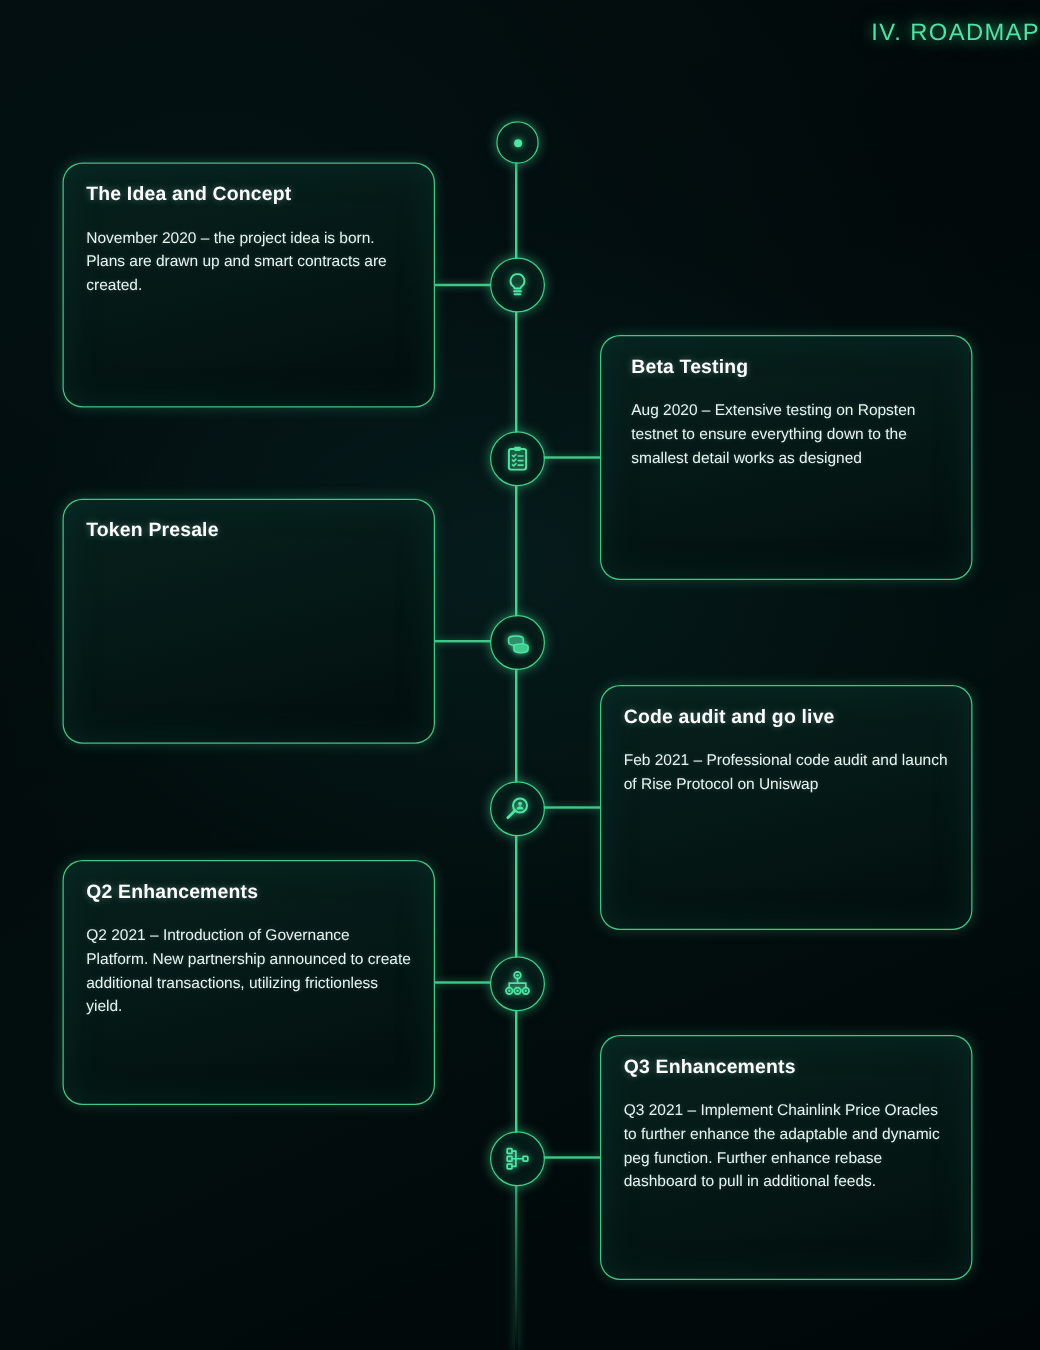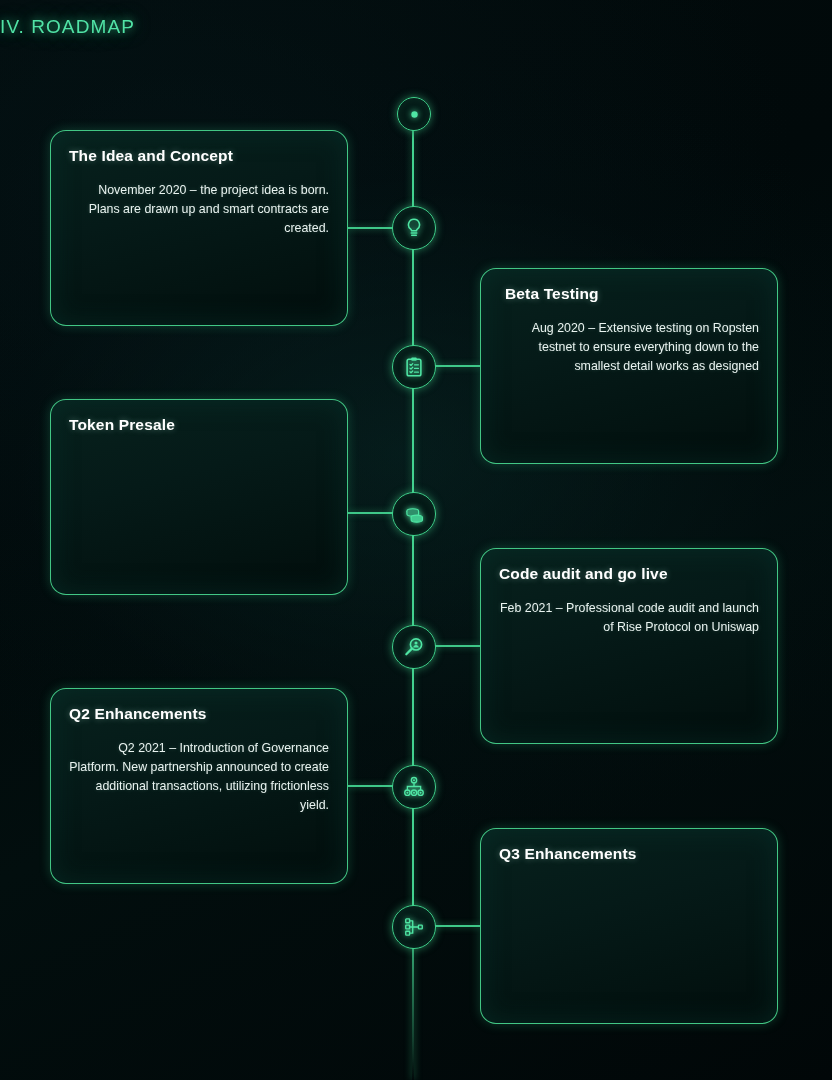--- a/index.html
+++ b/index.html
@@ -15,21 +15,21 @@
     width:832px;height:1080px;
     background:
       radial-gradient(ellipse 700px 500px at 48% 42%, rgba(8,40,38,0.55) 0%, rgba(3,16,18,0.25) 55%, rgba(1,8,9,0) 80%),
       radial-gradient(ellipse 900px 700px at 20% 18%, rgba(6,26,30,0.45) 0%, rgba(1,8,9,0) 70%),
       linear-gradient(155deg,#020b0c 0%,#01090a 35%,#020e0e 60%,#010708 100%);
     overflow:hidden;
   }
   
   #title{
     position:absolute;top:16px;left:0;width:832px;
-    text-align:left;
+    text-align:right;
     font-size:19px;letter-spacing:1.1px;
     color:#51e3a6;
     text-shadow:0 0 10px rgba(64,220,150,.75),0 0 22px rgba(64,220,150,.35);
     font-weight:400;
   }
   
   .spine{
     position:absolute;left:412px;width:2px;
     background:linear-gradient(to bottom,
       rgba(70,220,150,0) 0%,
@@ -75,21 +75,21 @@
   .card h3{
     margin:0 0 16px;
     font-size:15.5px;
     font-weight:bold;
     color:#ffffff;
     letter-spacing:.15px;
     text-shadow:0 0 6px rgba(200,255,235,.35);
   }
   .card p{
     margin:0;
-    text-align:right;
+    text-align:left;
     font-size:12.4px;
     line-height:1.52;
     color:#e9f3f0;
     font-weight:400;
     text-shadow:0 0 4px rgba(190,245,225,.22);
   }
   .card.left{left:50px;}
   .card.right{left:480px;}
 </style>
 </head>
@@ -173,20 +173,21 @@
       <circle cx="4.8" cy="18.2" r="1.1" fill="#4fe6a4"></circle>
       <circle cx="12" cy="18.2" r="2.9" fill="none" stroke="#4fe6a4" stroke-width="1.5"></circle>
       <circle cx="12" cy="18.2" r="1.1" fill="#4fe6a4"></circle>
       <circle cx="19.2" cy="18.2" r="2.9" fill="none" stroke="#4fe6a4" stroke-width="1.5"></circle>
       <circle cx="19.2" cy="18.2" r="1.1" fill="#4fe6a4"></circle>
     </svg>
   </div>
 
   <div class="card right" style="top:828px;height:196px;">
     <h3>Q3 Enhancements</h3>
+    <p>Q3 2021 – Implement Chainlink Price Oracles to further enhance the adaptable and dynamic peg function. Further enhance rebase dashboard to pull in additional feeds.</p>
   </div>
   <div class="stub" style="left:434px;top:925px;width:47px;"></div>
   <div class="node" style="top:905px;">
     <svg width="22" height="22" viewBox="0 0 24 24" fill="none" stroke="#4fe6a4" stroke-width="1.5">
       <rect x="3" y="3.2" width="4.2" height="4.2" rx=".7"></rect>
       <rect x="3" y="9.9" width="4.2" height="4.2" rx=".7"></rect>
       <rect x="3" y="16.6" width="4.2" height="4.2" rx=".7"></rect>
       <rect x="16.8" y="9.9" width="4.2" height="4.2" rx=".7"></rect>
       <path d="M7.2 5.3h3.4v6.7h6.2M7.2 12h3.4M7.2 18.7h3.4v-6.7" stroke-linecap="round" stroke-linejoin="round"></path>
     </svg>

